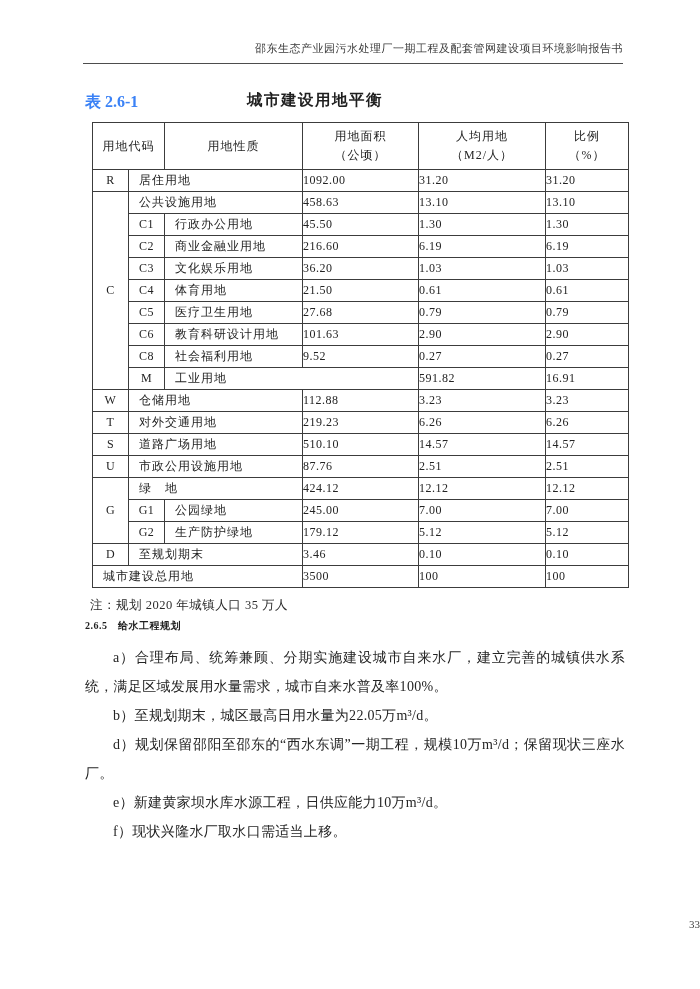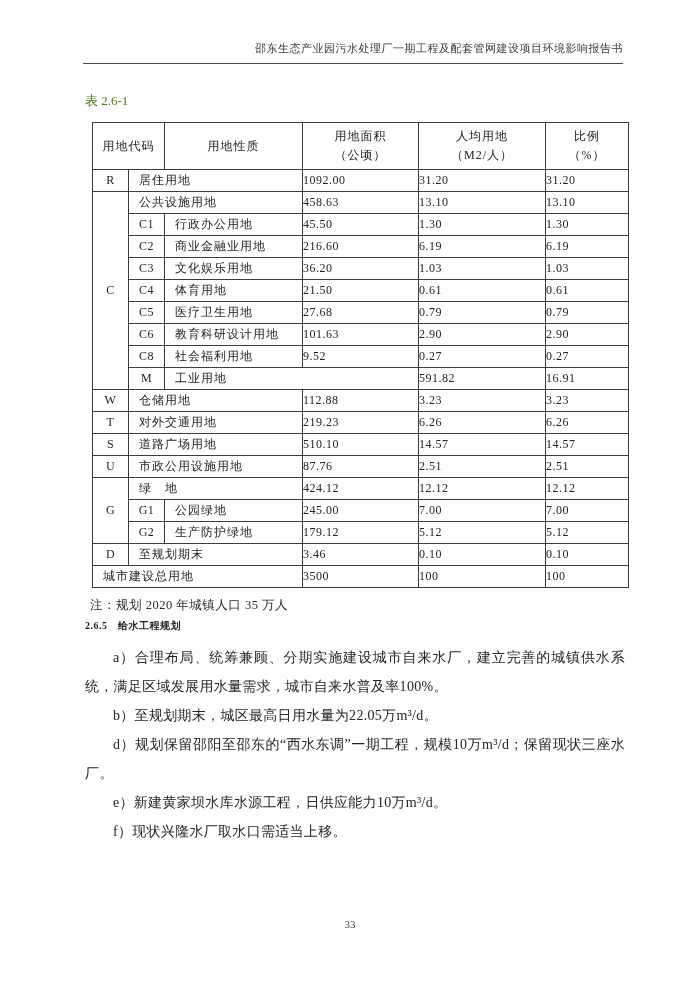--- a/index.html
+++ b/index.html
@@ -10,21 +10,21 @@
   .doc-header{
     position:absolute;top:41px;left:83px;width:540px;
     text-align:right;font-size:11px;color:#3a3a3a;letter-spacing:0.5px;white-space:nowrap;
   }
   .doc-header-rule{
     position:absolute;top:63px;left:83px;width:540px;height:0;
     border-top:1.5px solid #4d4d4d;
   }
   .table-caption-label{
     position:absolute;top:92px;left:85px;
-    font-size:13px;font-weight:normal;color:#4d7c0f;white-space:nowrap;
+    font-size:16px;font-weight:bold;color:#3b82f6;white-space:nowrap;
   }
   .table-caption-title{
     position:absolute;top:90px;left:247px;
     font-size:15.5px;font-weight:bold;letter-spacing:1.5px;color:#1f1f1f;white-space:nowrap;
   }
   table.land{
     position:absolute;top:122px;left:92px;width:536px;
     border-collapse:collapse;table-layout:fixed;padding-left:24px;
   }
   table.land col.c1{width:36px;}  table.land col.c2{width:36px;}
@@ -50,32 +50,33 @@
     position:absolute;top:619px;left:85px;
     font-size:10px;font-weight:bold;color:#1f1f1f;letter-spacing:0.5px;white-space:nowrap;
   }
   .body-text{
     position:absolute;top:643px;left:85px;width:540px;
     font-size:14px;line-height:29px;text-align:justify;color:#242424;
   }
   .body-text p{margin:0;text-indent:2em;letter-spacing:0.3px;}
   .page-number{
     position:absolute;top:918px;left:0;width:700px;
-    text-align:center;font-size:11px;color:#444;
+    text-align:right;font-size:11px;color:#444;
   }
 </style>
 </head>
 <body>
 
 <div class="sheet">
 
   <div class="doc-header">邵东生态产业园污水处理厂一期工程及配套管网建设项目环境影响报告书</div>
   <div class="doc-header-rule"></div>
 
   <div class="table-caption-label">表 2.6-1</div>
+  <div class="table-caption-title">城市建设用地平衡</div>
 
   <table class="land">
     <colgroup>
       <col class="c1">
         <col class="c2">
         <col class="c3">
         <col class="c4">
         <col class="c5">
         <col class="c6">
     </colgroup>

